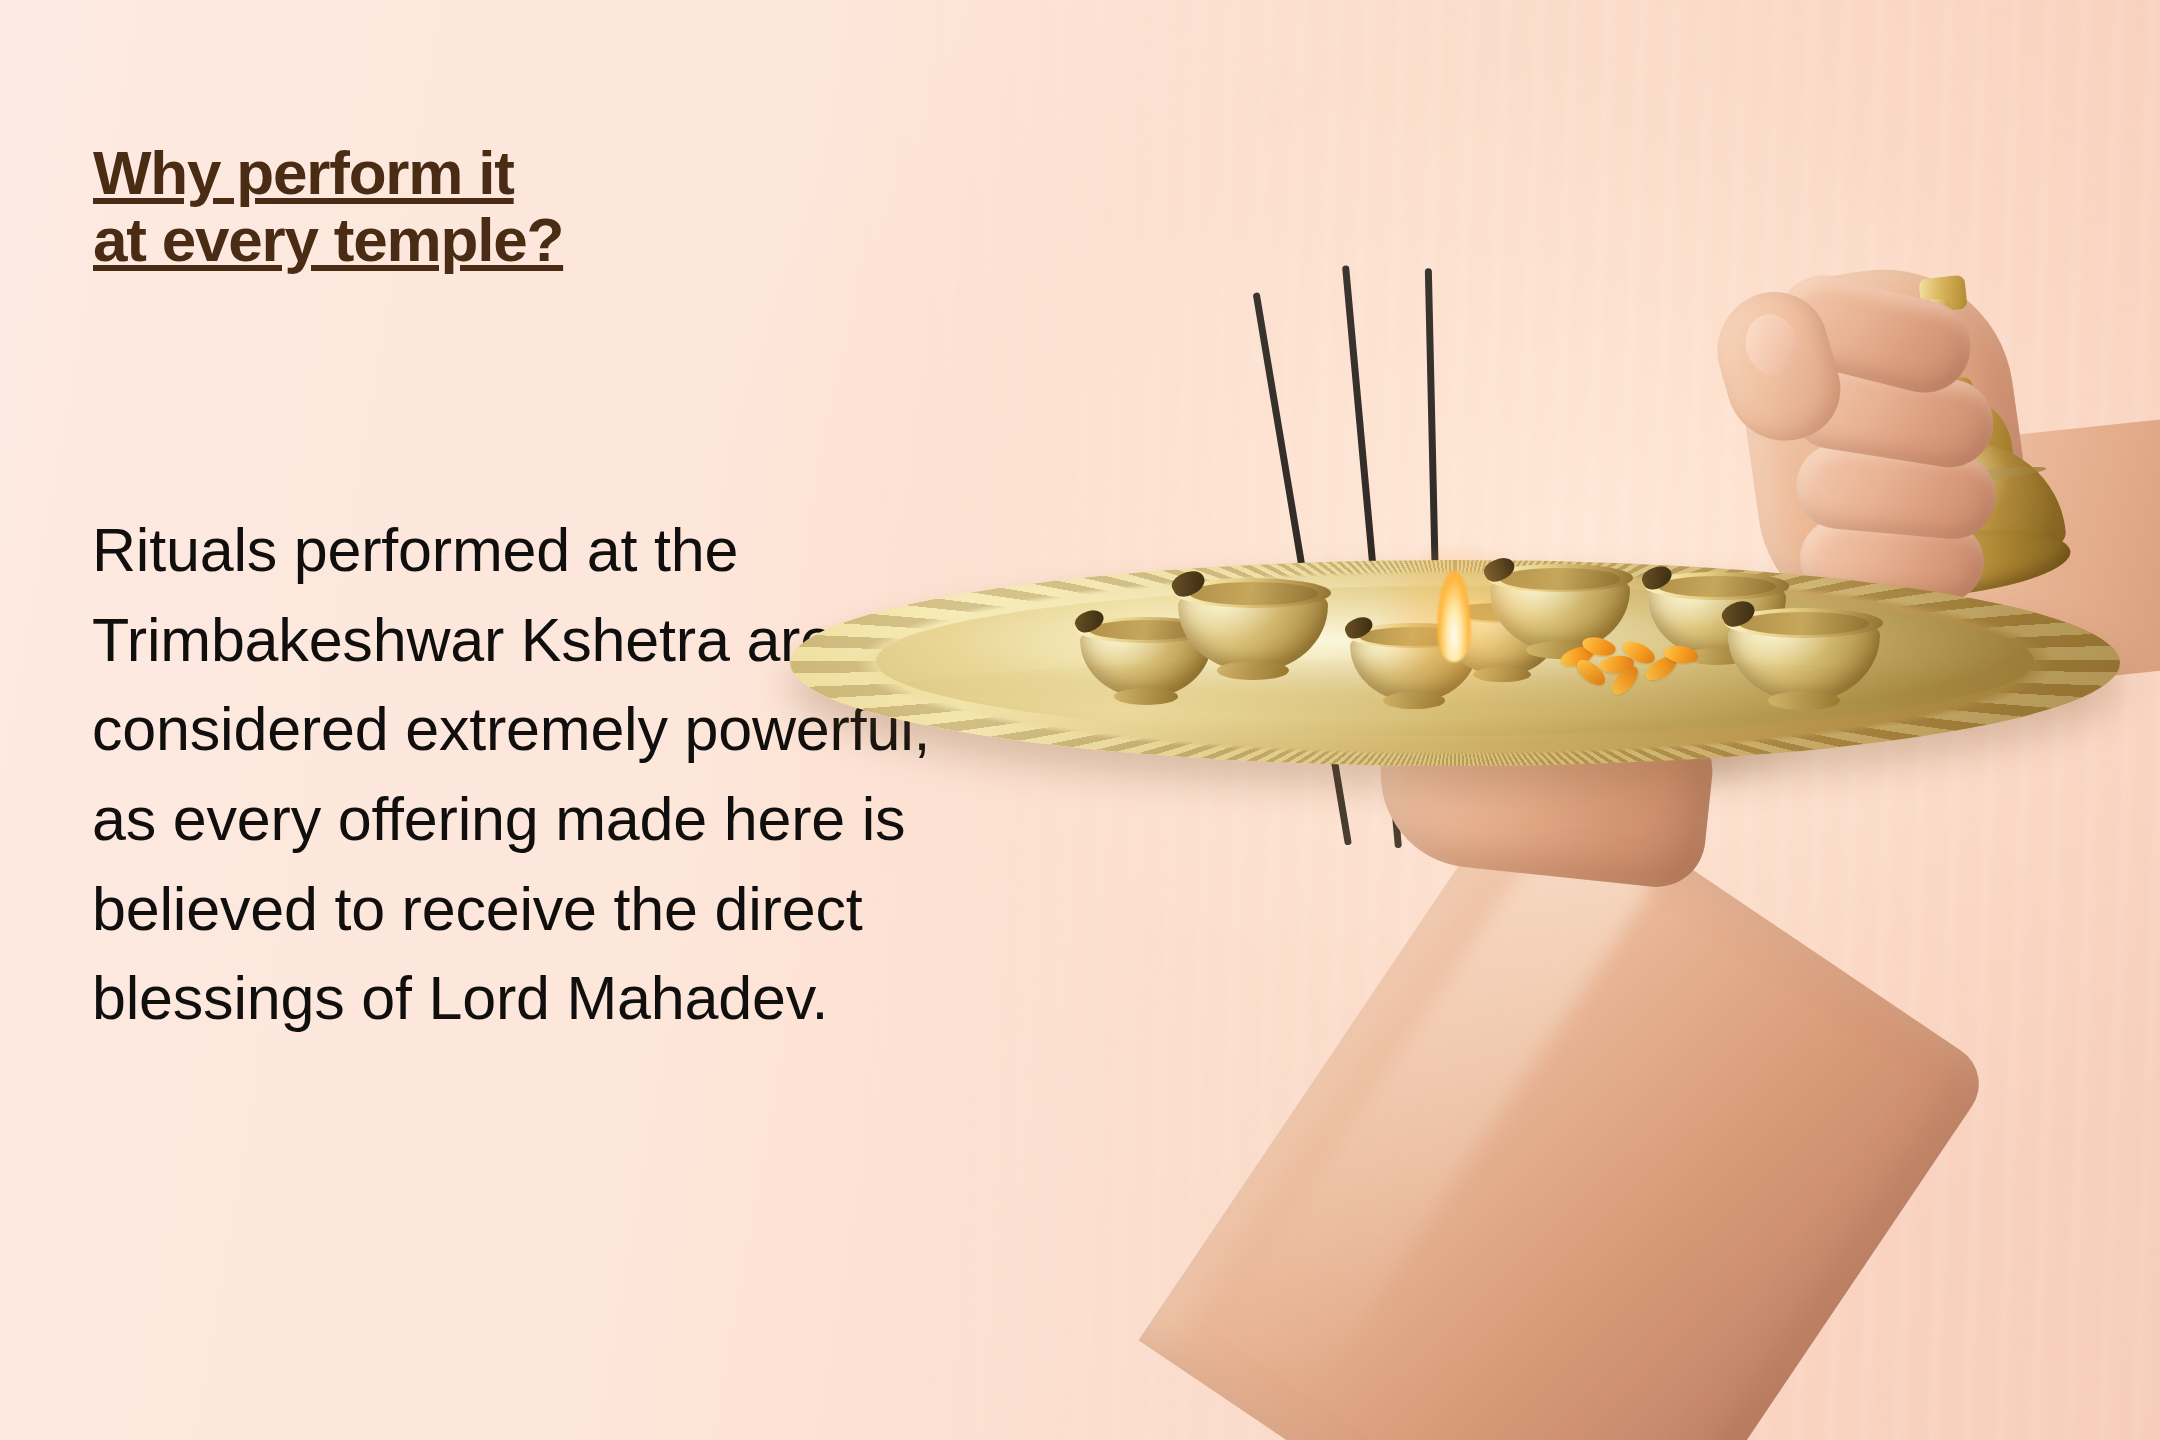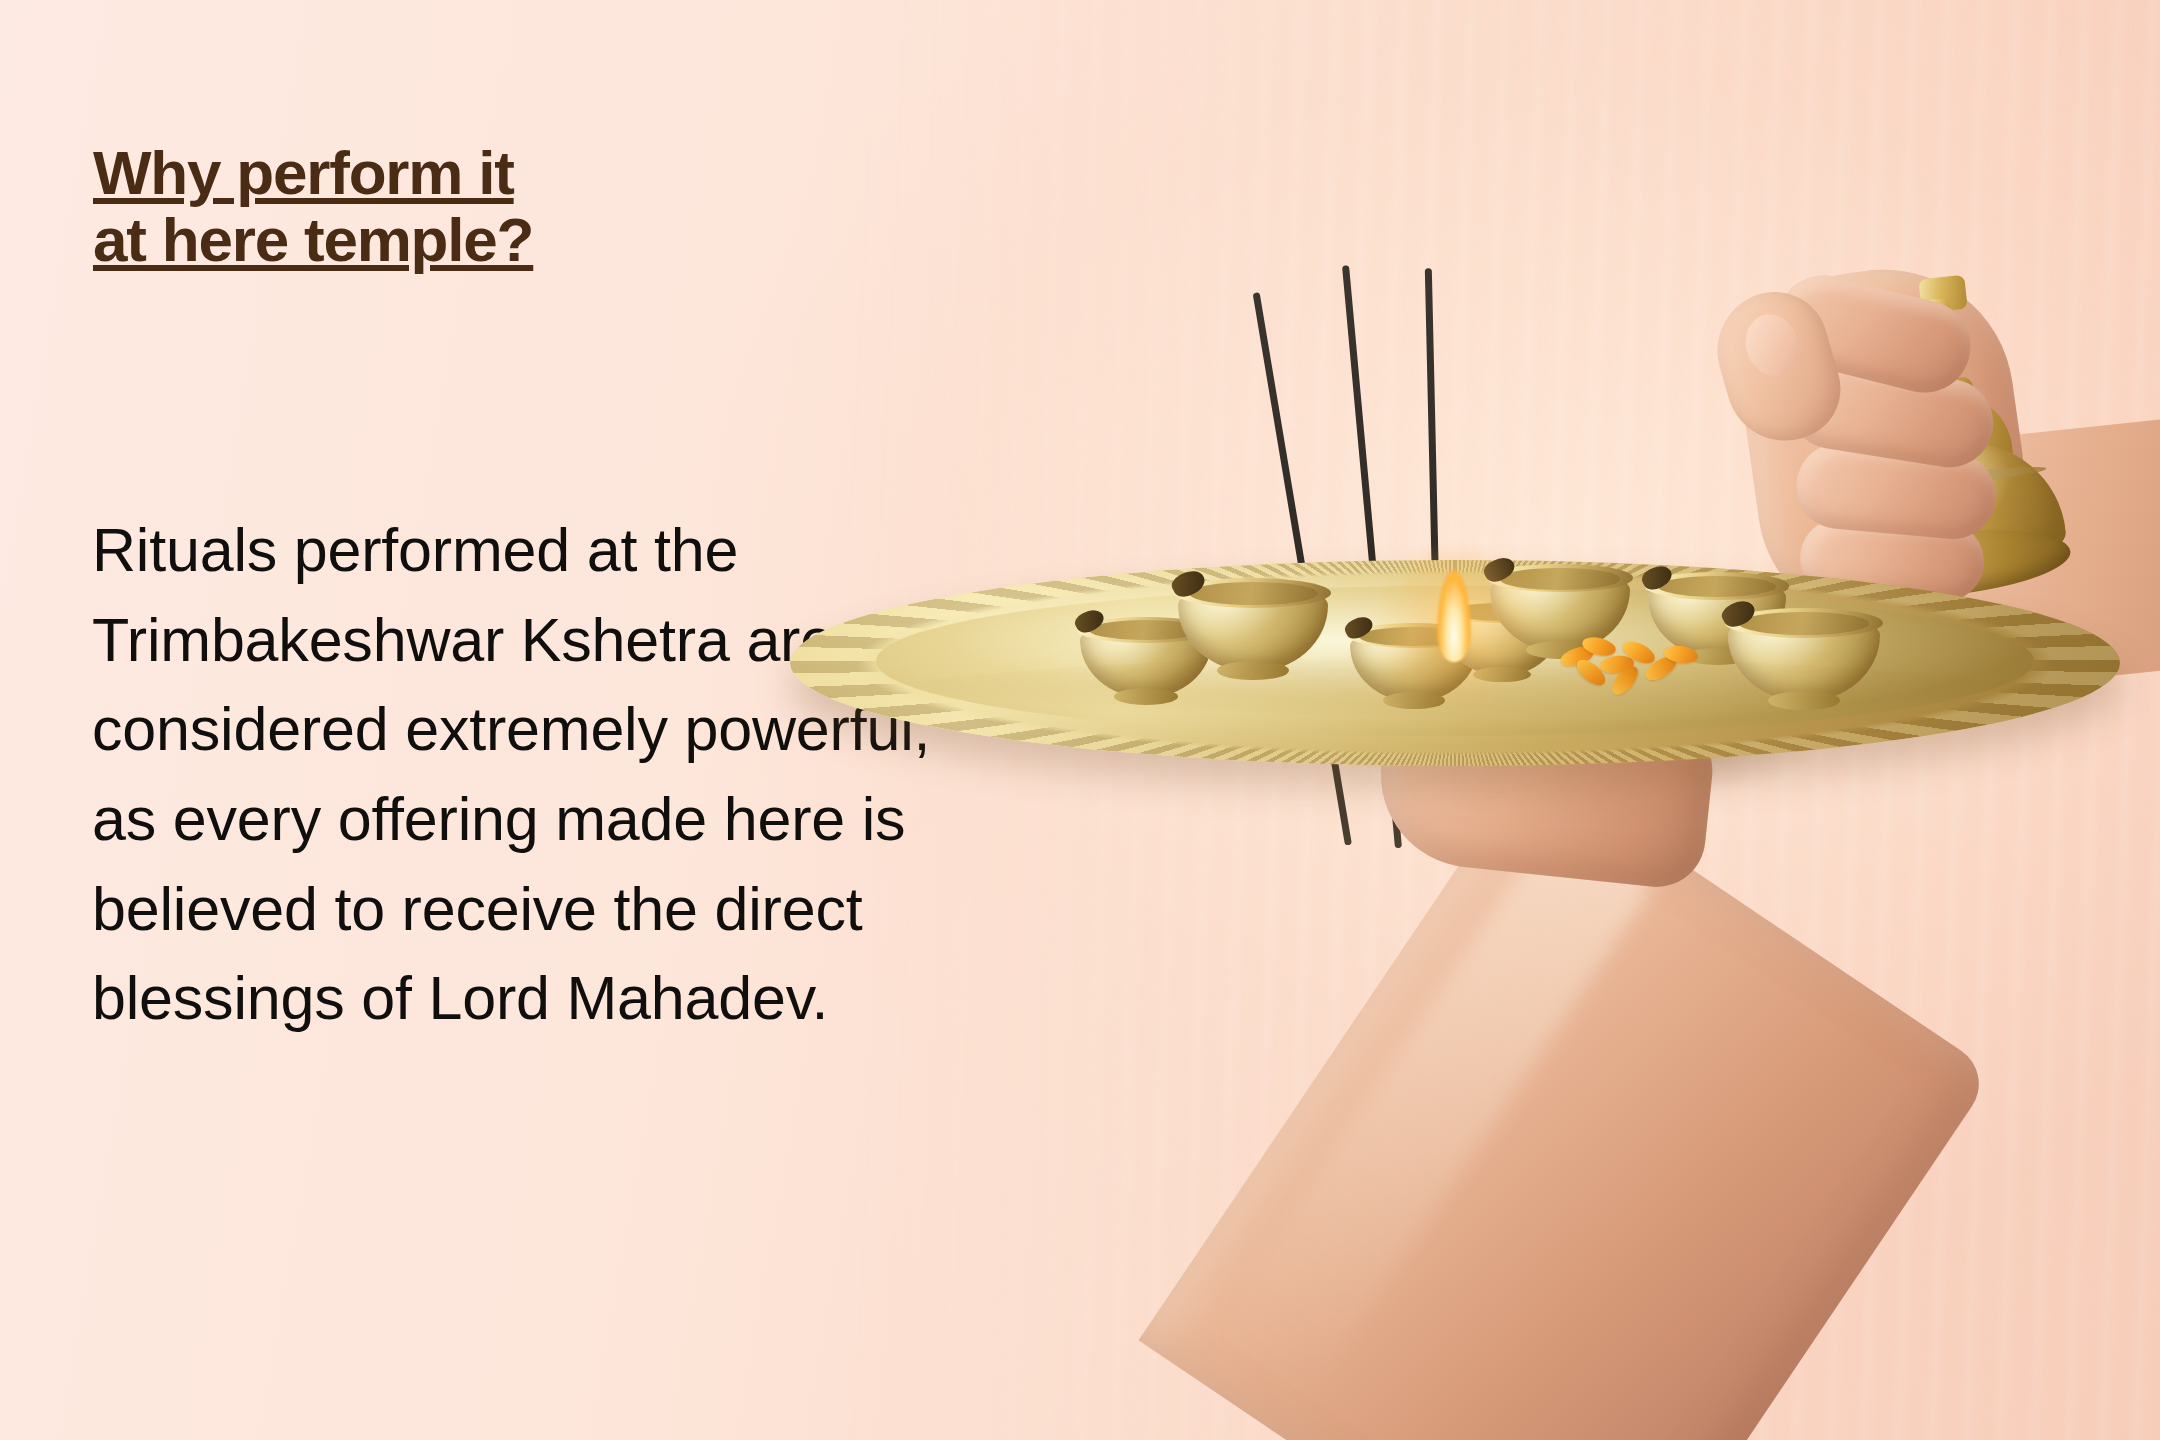--- a/index.html
+++ b/index.html
@@ -241,21 +241,21 @@
 </style>
 </head>
 <body>
 
 <div class="stage">
   <div class="streaks"></div>
 
   <div class="textcol">
     <div class="headline">
       <span>Why perform it</span>
-      <span class="l2">at here temple?</span>
+      <span class="l2">at every temple?</span>
     </div>
     <div class="body-copy">Rituals performed at the Trimbakeshwar Kshetra are considered extremely powerful, as every offering made here is believed to receive the direct blessings of Lord Mahadev.</div>
   </div>
 
   <div class="photo">
 
     <div class="stick s1"></div>
     <div class="stick s2"></div>
     <div class="stick s3"></div>
 

